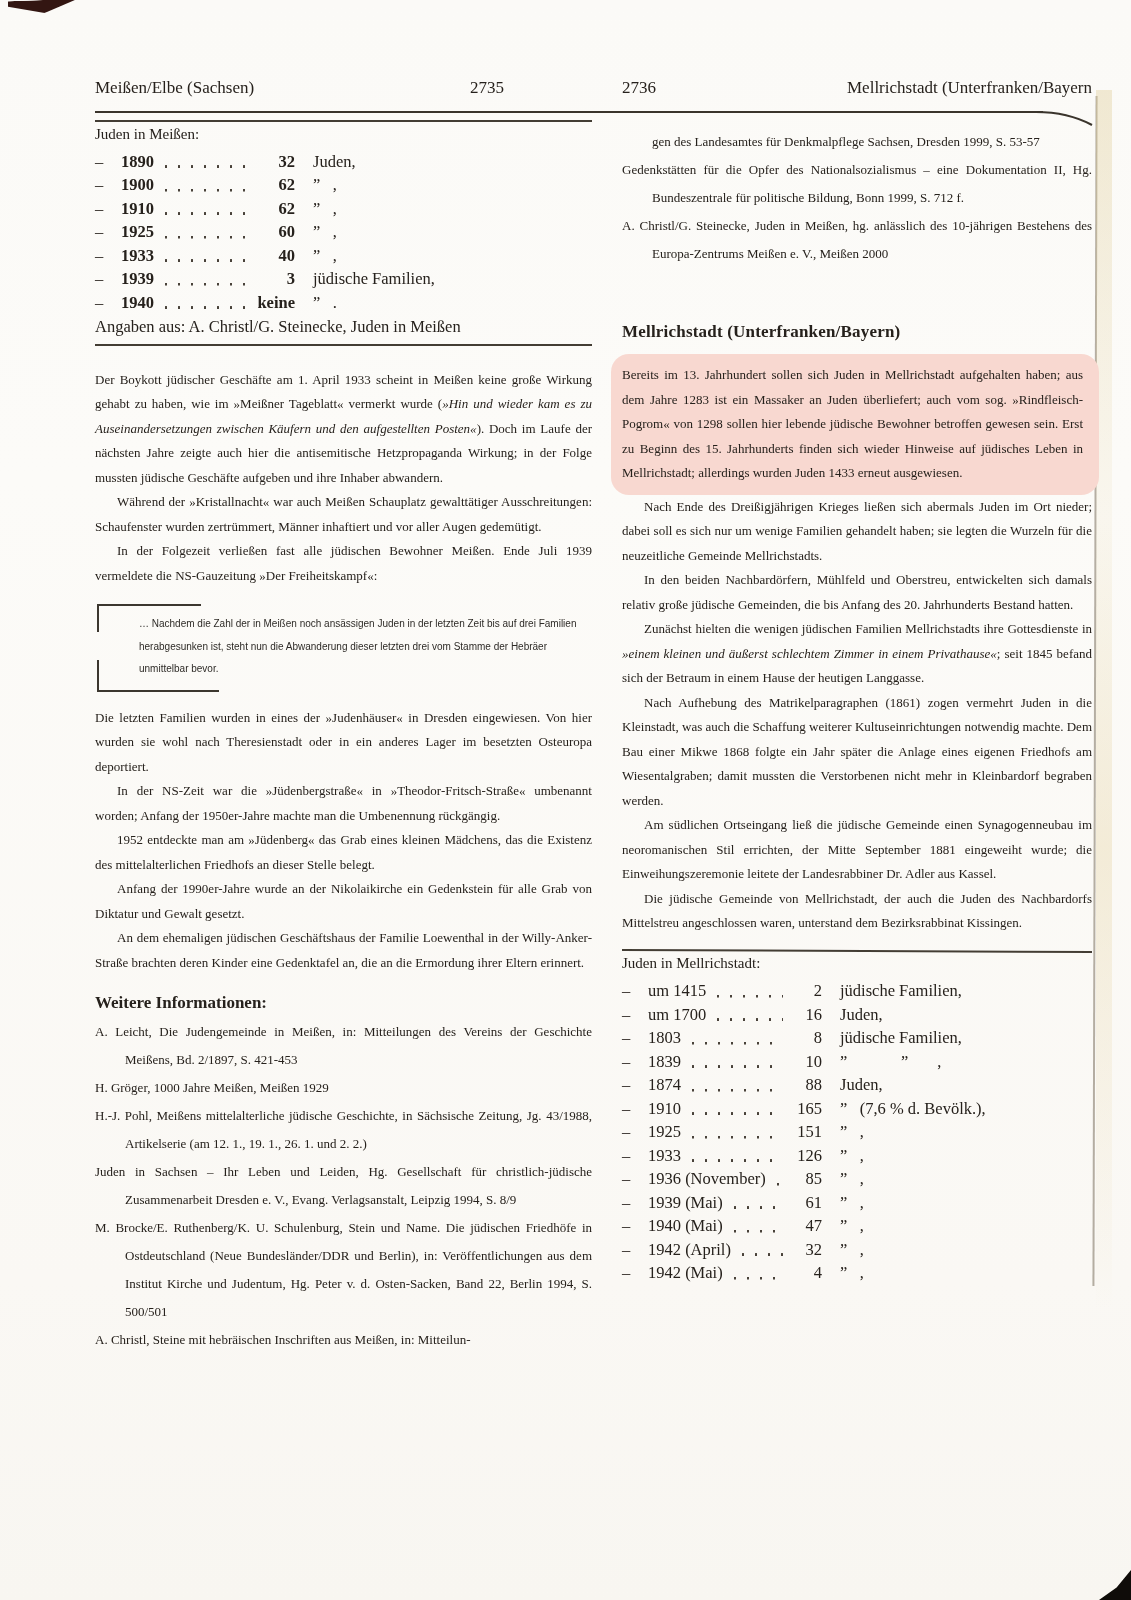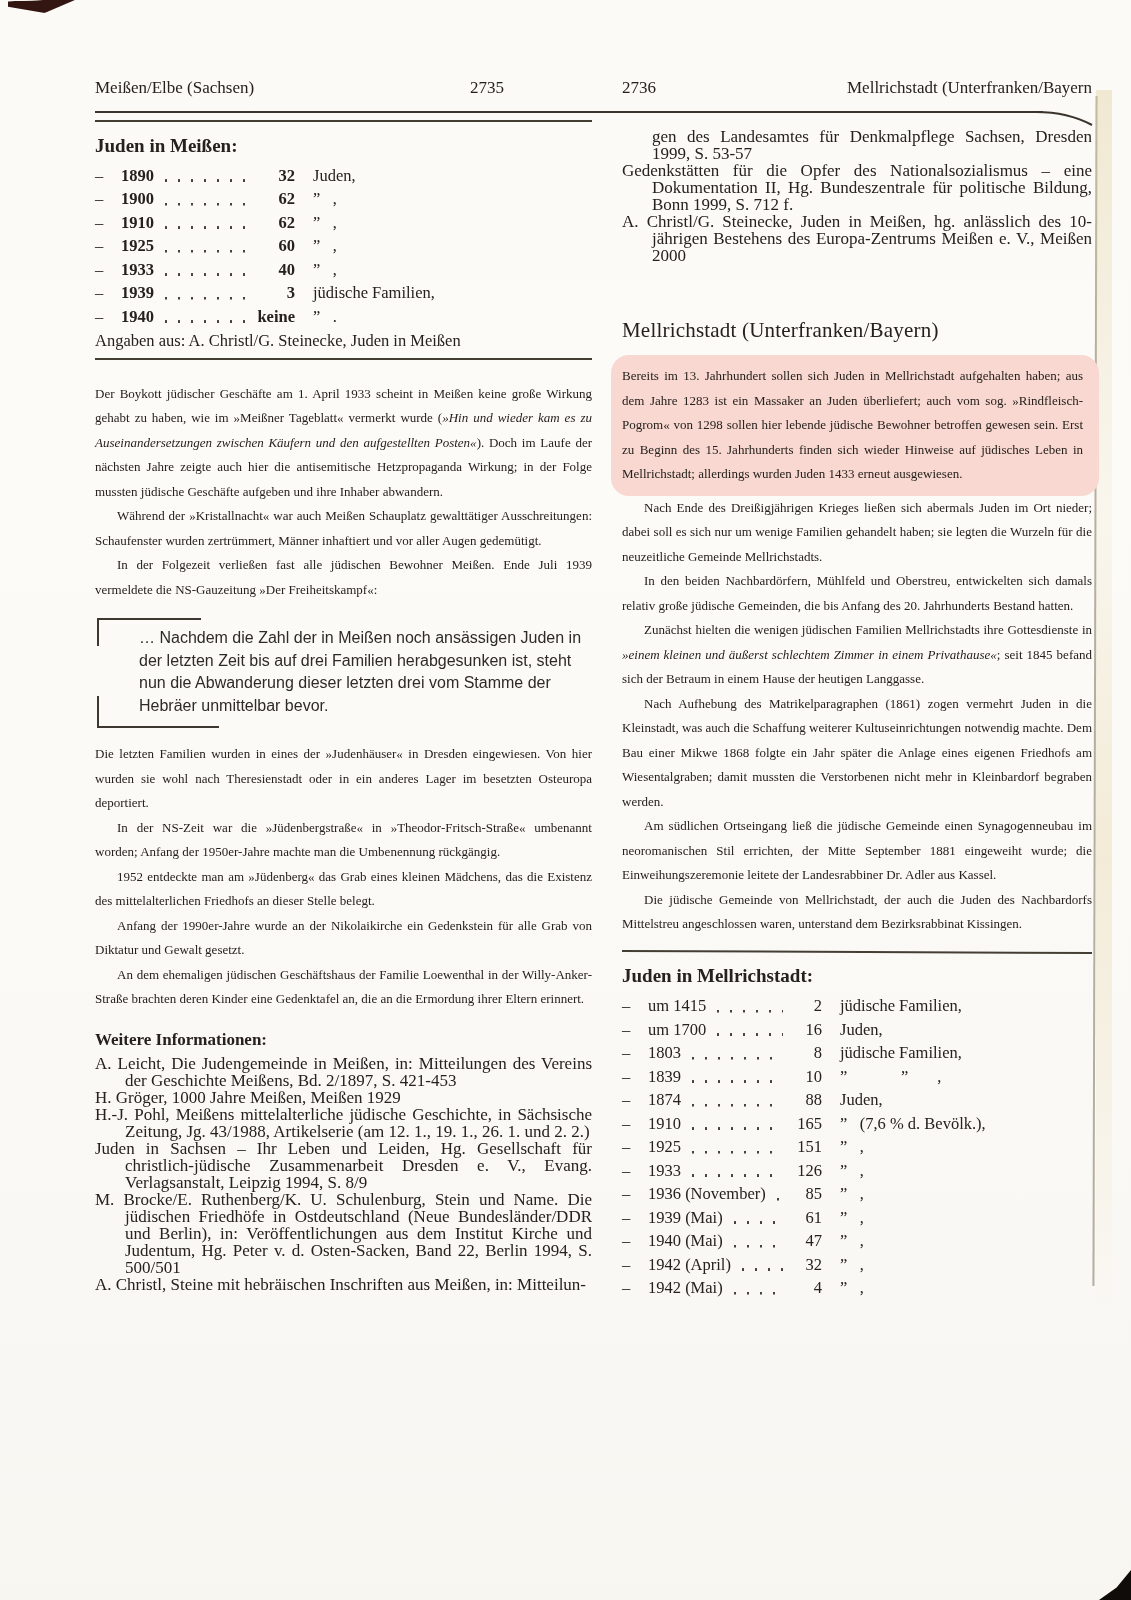--- a/index.html
+++ b/index.html
@@ -21,55 +21,55 @@
 
   .header-rule{position:absolute;left:95px;top:111px;width:948px;height:2px;background:#3a342c;}
   .header-rule-tail{position:absolute;left:1036px;top:110px;}
 
   .rule{height:2px;background:#433d34;border:0;margin:0;}
   .rule.thin{height:1.6px;}
   .mt120{margin-top:120px;}
   .tilt{transform:rotate(.25deg);}
 
   
-  .stats-title{font-weight:bold;font-size:19px;margin:13px 0 7px;}
+  .stats-title{font-weight:normal;font-size:15px;margin:4px 0 7px;}
   .srow{display:flex;align-items:baseline;font-size:16.5px;line-height:23.5px;}
   .srow .dash{flex:0 0 26px;}
   .srow .yl{flex:0 0 174px;display:flex;align-items:baseline;min-width:0;}
   .srow .yr{white-space:nowrap;}
   #left-column .srow .yr,#left-column .srow .val{font-weight:600;}
   .srow .lead{flex:1 1 auto;align-self:stretch;margin:0 5px 0 9px;
     background:radial-gradient(circle at 3px 72%, #49423a 1.15px, transparent 1.5px);
     background-size:13px 100%;background-repeat:repeat-x;min-width:8px;}
   .srow .val{flex:0 0 auto;min-width:34px;text-align:right;}
   .srow .lab{white-space:pre;padding-left:18px;}
   .stats-src{font-size:16.5px;margin:3px 0 7px;}
 
   
   .para{font-size:13px;line-height:24.5px;text-align:justify;}
   .para.ind{text-indent:22px;}
   .para.hl{padding:9px 16px 9px 11px;margin:12px -7px 0 -11px;border-radius:18px;}
   .bodyblock{margin-top:22px;}
 
   
-  .quote{font-family:"Liberation Sans","DejaVu Sans",sans-serif;font-size:16px;
+  .quote{font-family:"Liberation Sans","DejaVu Sans",sans-serif;font-size:10px;
     line-height:22.5px;color:#2e2b27;margin:16px 0 14px 2px;padding:9px 10px 11px 42px;
     position:relative;text-align:left;}
   .quote::before{content:"";position:absolute;left:0;top:0;width:102px;height:26px;
     border-top:2.5px solid #3c372f;border-left:2.5px solid #3c372f;}
   .quote::after{content:"";position:absolute;left:0;bottom:0;width:120px;height:30px;
     border-bottom:2.5px solid #3c372f;border-left:2.5px solid #3c372f;}
 
   
   .more-title{font-weight:bold;font-size:17px;margin:18px 0 5px;}
-  .refs{font-size:17px;line-height:17px;}
+  .refs{font-size:13px;line-height:28px;}
   .ref{padding-left:30px;text-indent:-30px;text-align:justify;}
   .ref.cont{text-indent:0;}
 
-  .sec-head{font-weight:normal;font-size:21px;margin:54px 0 10px;letter-spacing:.2px;}
+  .sec-head{font-weight:bold;font-size:17px;margin:54px 0 10px;letter-spacing:.2px;}
 
   
   #corner-artifact-top-left{position:absolute;left:8px;top:0;width:70px;height:13px;
     background:#331612;clip-path:polygon(0 0,100% 0,52% 100%,0 42%);transform:rotate(-2deg);}
   #corner-artifact-bottom-right{position:absolute;right:0;bottom:0;width:32px;height:30px;
     background:#0f0c09;clip-path:polygon(100% 0,100% 100%,0 100%,55% 58%);}
   #page-edge-line{position:absolute;left:1094px;top:96px;width:2px;height:1190px;
     background:rgba(122,111,92,.55);transform:rotate(.15deg);}
   #page-edge-strip{position:absolute;left:1096px;top:90px;width:16px;height:1220px;
     background:linear-gradient(180deg,rgba(222,203,148,.38),rgba(222,203,148,.10) 35%,

